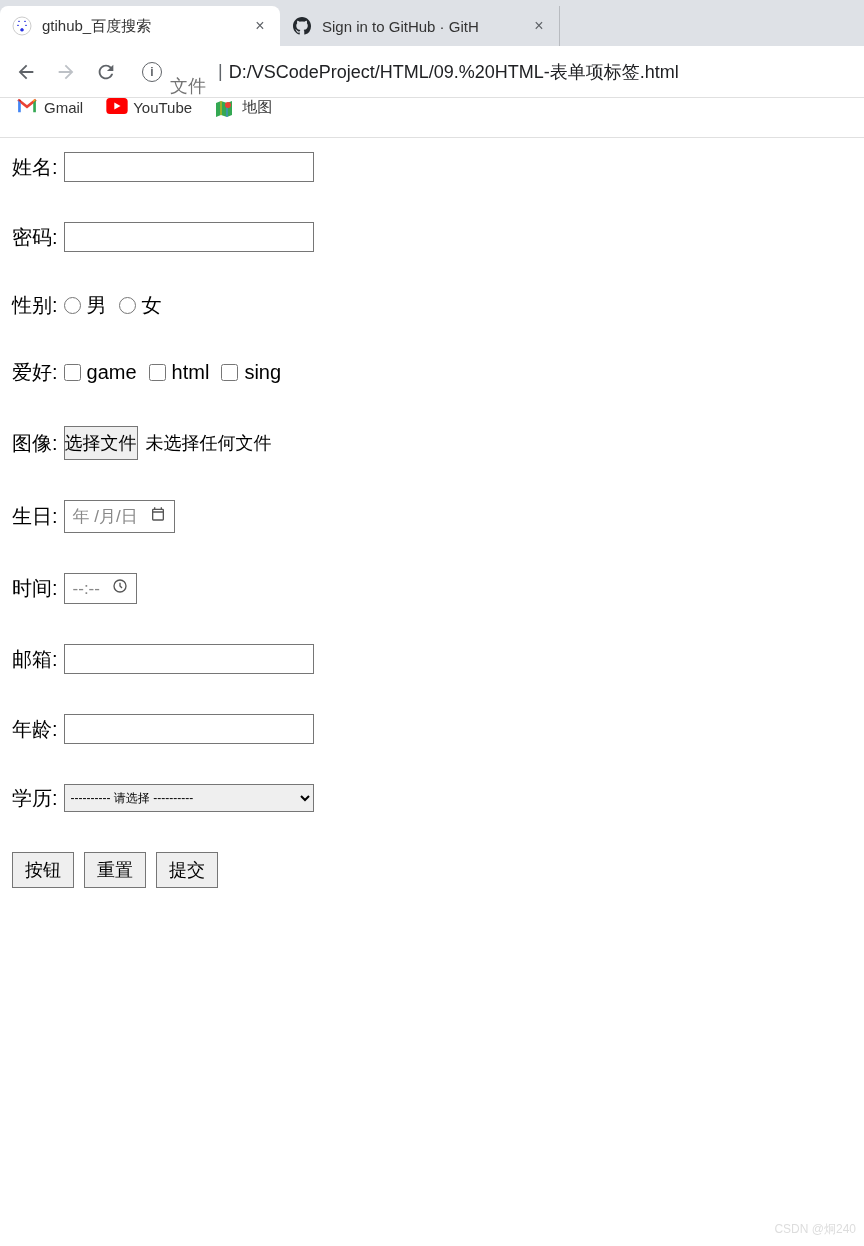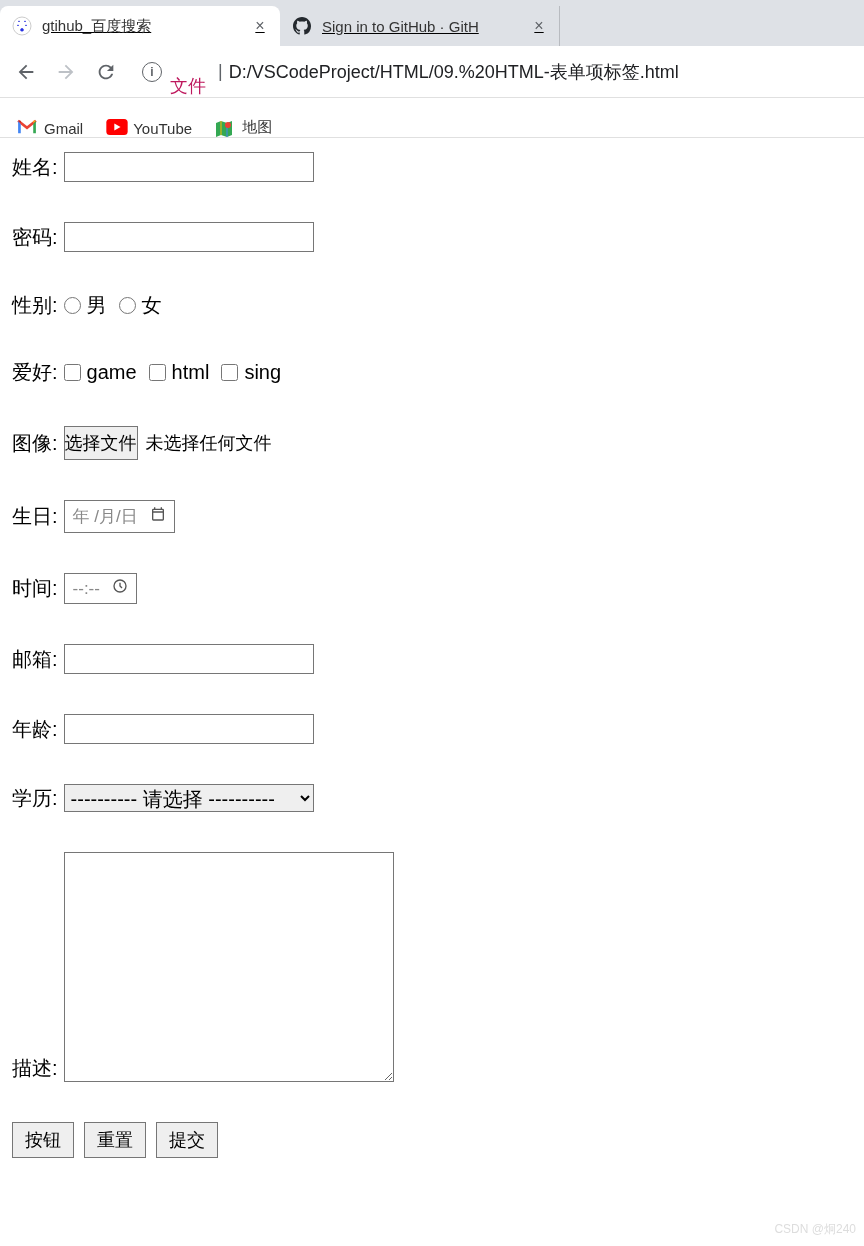--- a/index.html
+++ b/index.html
@@ -1,37 +1,37 @@
 <!DOCTYPE html>
 <html><head>
   <meta charset="utf-8">
   <style>
     * { box-sizing: border-box; margin: 0; padding: 0; }
     body { font-family: Arial, "Microsoft YaHei", sans-serif; background: #fff; width: 864px; }
     
     
-    .tab-bar { display: flex; background: #dee1e6; height: 46px; align-items: flex-end; text-decoration: underline; }
+    .tab-bar { display: flex; background: #dee1e6; height: 46px; align-items: flex-end; }
     .tab { display: flex; align-items: center; height: 40px; padding: 0 12px; flex: 1; max-width: 280px; border-right: 1px solid #b8bbc0; font-size: 15px; color: #333; position: relative; }
     .tab.active { background: #fff; border-radius: 8px 8px 0 0; border-right: none; }
     .tab-icon { width: 20px; height: 20px; margin-right: 10px; flex-shrink: 0; display: flex; align-items: center; justify-content: center; }
     .tab-title { flex: 1; white-space: nowrap; overflow: hidden; text-overflow: ellipsis; }
     .tab-close { width: 16px; height: 16px; margin-left: 8px; color: #5f6368; font-size: 16px; line-height: 16px; text-align: center; cursor: pointer; }
     
     
     .toolbar { display: flex; align-items: center; background: #fff; height: 52px; padding: 0 10px; border-bottom: 1px solid #e0e0e0; gap: 8px; }
     .nav-btn { width: 32px; height: 32px; display: flex; align-items: center; justify-content: center; color: #5f6368; cursor: pointer; border-radius: 50%; }
     .nav-btn.disabled { color: #bdc1c6; }
     .url-bar { display: flex; align-items: center; flex: 1; height: 36px; padding: 0 12px; font-size: 18px; color: #202124; }
     .url-info-icon { width: 20px; height: 20px; margin-right: 8px; border: 1.5px solid #5f6368; border-radius: 50%; display: flex; align-items: center; justify-content: center; font-size: 12px; font-weight: bold; color: #5f6368; }
-    .url-prefix { color: #be185d; margin-right: 6px; margin-top: 28px; }
+    .url-prefix { color: #737373; margin-right: 6px; margin-top: 28px; }
     .url-sep { color: #5f6368; margin: 0 6px; }
     .url-text { color: #202124; }
     
     
-    .bookmarks { display: flex; align-items: flex-end; background: #fff; height: 40px; padding: 0 16px; gap: 22px; border-bottom: 1px solid #e0e0e0; }
+    .bookmarks { display: flex; align-items: flex-start; background: #fff; height: 40px; padding: 0 16px; gap: 22px; border-bottom: 1px solid #e0e0e0; }
     .bookmark { display: flex; align-items: center; gap: 8px; font-size: 15px; color: #333; cursor: pointer; }
     .bookmark-icon { width: 20px; height: 18px; }
     
     
     .content { padding: 14px 12px; font-size: 20px; color: #000; }
     .row { margin-bottom: 40px; display: flex; align-items: center; }
     .row.tall { align-items: flex-end; }
     .label { margin-right: 6px; }
     input[type=text], input[type=password], input[type=email], input[type=number] {
       width: 250px; height: 30px; border: 1px solid #767676; padding: 2px 6px; font-size: 16px;
@@ -40,21 +40,21 @@
     input[type=radio], input[type=checkbox] { width: 17px; height: 17px; margin-right: 6px; }
     .opt-label { margin-right: 6px; }
     
     .file-box { display: inline-flex; align-items: center; gap: 8px; }
     .file-btn { background: #efefef; border: 1px solid #767676; padding: 4px 0; font-size: 18px; cursor: pointer; }
     .file-text { font-size: 18px; }
     
     .date-box { display: inline-flex; align-items: center; border: 1px solid #767676; padding: 4px 8px; font-size: 17px; color: #888; gap: 12px; }
     .date-icon { color: #555; }
     
-    select { width: 250px; height: 28px; border: 1px solid #767676; font-size: 20px; padding: 2px; }
+    select { width: 250px; height: 28px; border: 1px solid #767676; font-size: 12px; padding: 2px; }
     textarea { width: 330px; height: 230px; border: 1px solid #767676; resize: both; padding: 4px; font-size: 16px; }
     
     .buttons { display: flex; gap: 10px; }
     button.form-btn { background: #efefef; border: 1px solid #767676; padding: 5px 12px; font-size: 18px; cursor: pointer; }
     
     .watermark { position: fixed; bottom: 8px; right: 8px; font-size: 12px; color: #ddd; }
   </style>
 </head>
 <body>
 
@@ -212,24 +212,20 @@
   <div class="row">
     <span class="label">年龄:</span>
     <input type="text" style="">
   </div>
   <div class="row">
     <span class="label">学历:</span>
     <select>
       <option>---------- 请选择 ----------</option>
     </select>
   </div>
-  <div class="row tall">
-    <span class="label">描述:</span>
-    <textarea style=""></textarea>
-  </div>
   <div class="buttons">
     <button class="form-btn">按钮</button>
     <button class="form-btn">重置</button>
     <button class="form-btn">提交</button>
   </div>
 </div>
 
 <div class="watermark">CSDN @炯240</div>
 
 </body></html>

